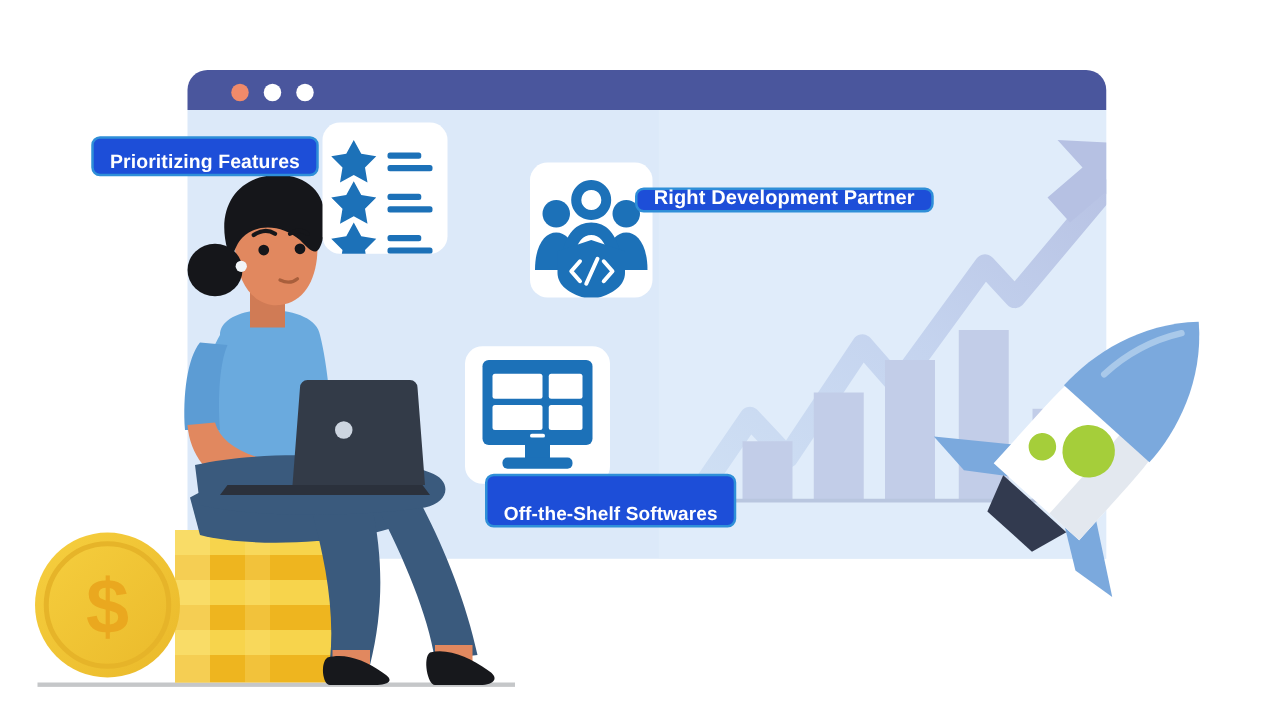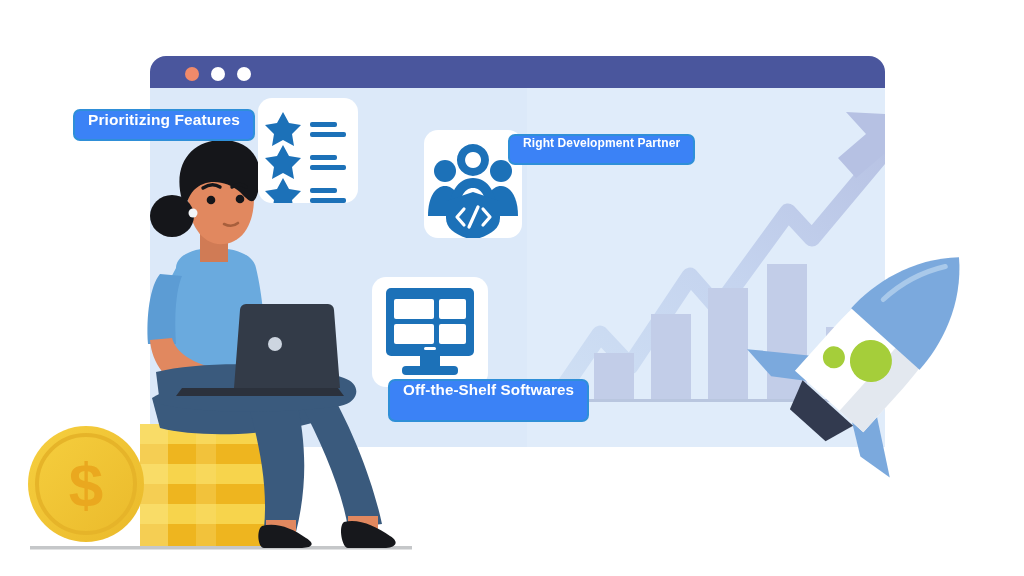--- a/index.html
+++ b/index.html
@@ -21,41 +21,41 @@
   #stage svg.layer {
     position: absolute;
     left: 0;
     top: 0;
     width: 1024px;
     height: 576px;
   }
   .badge {
     position: absolute;
     display: flex;
-    align-items: flex-start;
+    align-items: flex-end;
     justify-content: center;
     box-sizing: border-box;
     border-radius: 7px;
     color: #ffffff;
     font-weight: bold;
     letter-spacing: 0.1px;
     white-space: nowrap;
     border: 2px solid #2f8fd8;
-    background: #3b82f6;
+    background: #1d4ed8;
     font-family: "Liberation Sans", sans-serif;
   }
   #badge-prioritizing {
     left: 73px;  top: 109px;
     height: 32px; padding: 0 13px;
     font-size: 15.5px;
   }
   #badge-partner {
-    left: 508px; top: 134px;
-    height: 31px; padding: 0 13px;
-    font-size: 12px;
+    left: 508px; top: 150px;
+    height: 20px; padding: 0 13px;
+    font-size: 16px;
   }
   #badge-offshelf {
     left: 388px; top: 379px;
     height: 43px; padding: 0 13px;
     font-size: 15.2px;
   }
   .icon-card {
     position: absolute;
     background: #ffffff;
     border-radius: 14px;

